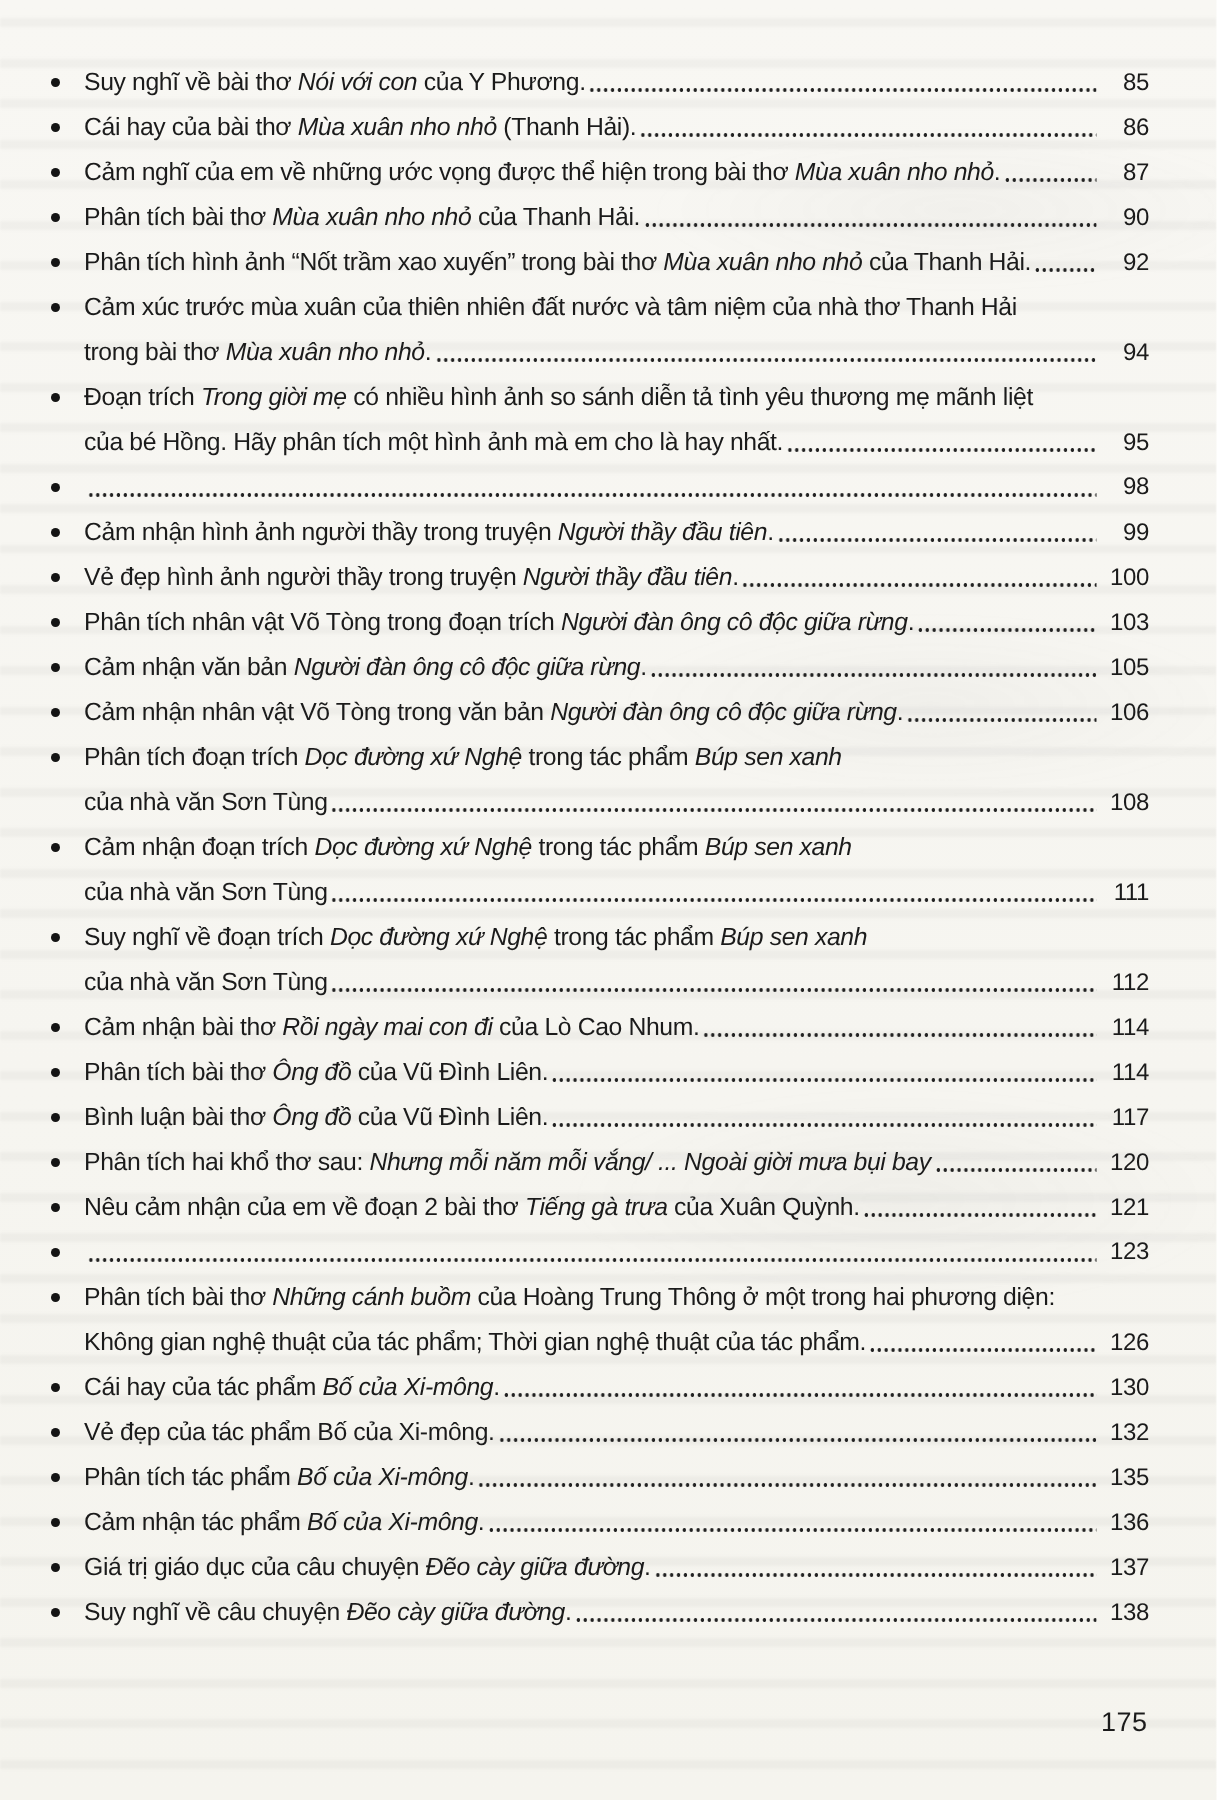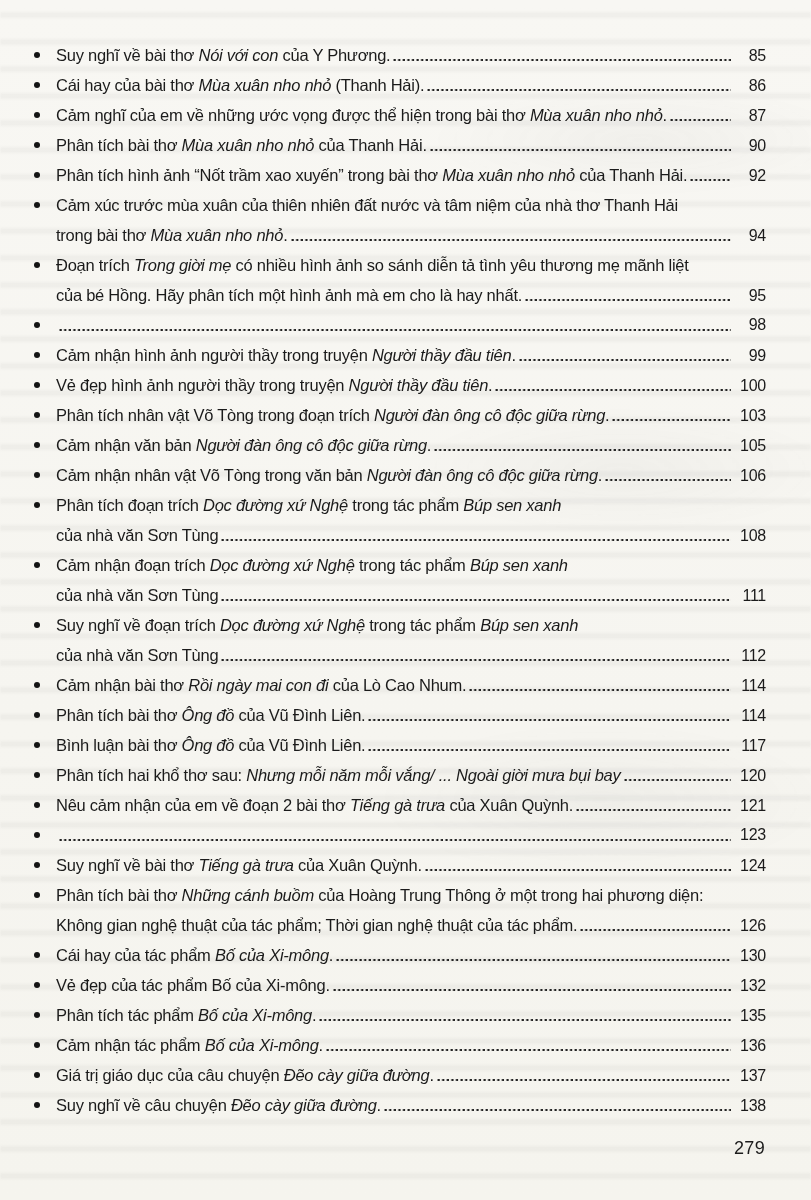--- a/index.html
+++ b/index.html
@@ -274,28 +274,20 @@
     <div class="entry">
       <div class="line">
         <span class="bullet"></span>
         <span class="dots"></span>
         <span class="pn">123</span>
       </div>
     </div>
     <div class="entry">
       <div class="line">
         <span class="bullet"></span>
-        <span class="text"><span>Suy nghĩ về bài thơ </span><span class="it">Tiếng gà trưa</span><span> của Xuân Quỳnh.</span></span>
-        <span class="dots"></span>
-        <span class="pn">124</span>
-      </div>
-    </div>
-    <div class="entry">
-      <div class="line">
-        <span class="bullet"></span>
         <span class="text"><span>Phân tích bài thơ </span><span class="it">Những cánh buồm</span><span> của Hoàng Trung Thông ở một trong hai phương diện:</span></span>
       </div>
       <div class="line">
         <span class="text"><span>Không gian nghệ thuật của tác phẩm; Thời gian nghệ thuật của tác phẩm.</span></span>
         <span class="dots"></span>
         <span class="pn">126</span>
       </div>
     </div>
     <div class="entry">
       <div class="line">
@@ -340,13 +332,13 @@
     <div class="entry">
       <div class="line">
         <span class="bullet"></span>
         <span class="text"><span>Suy nghĩ về câu chuyện </span><span class="it">Đẽo cày giữa đường</span><span>.</span></span>
         <span class="dots"></span>
         <span class="pn">138</span>
       </div>
     </div>
   </div>
 
-<div class="footer-page">279</div>
+<div class="footer-page">175</div>
 
 </body></html>

